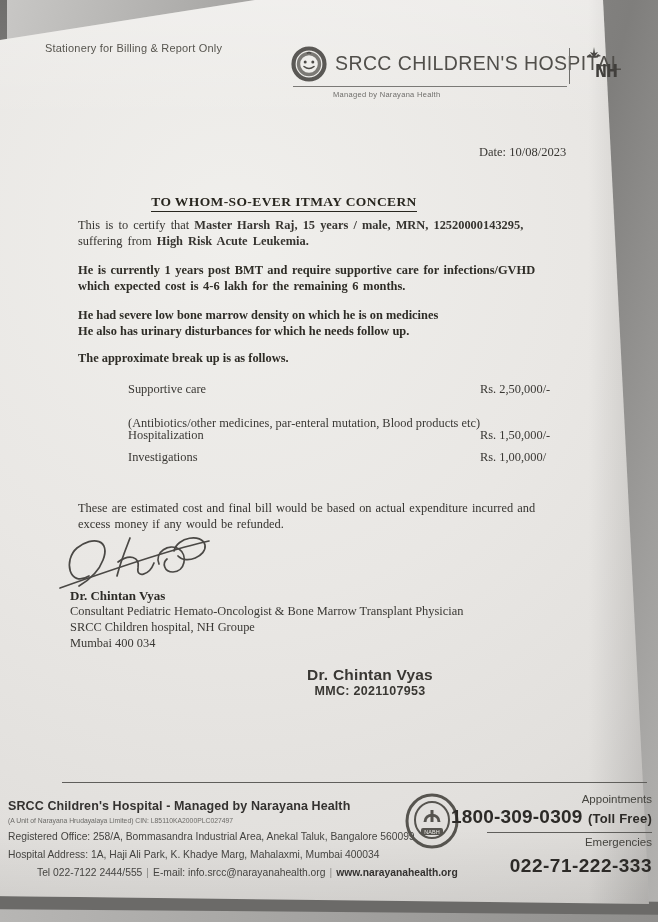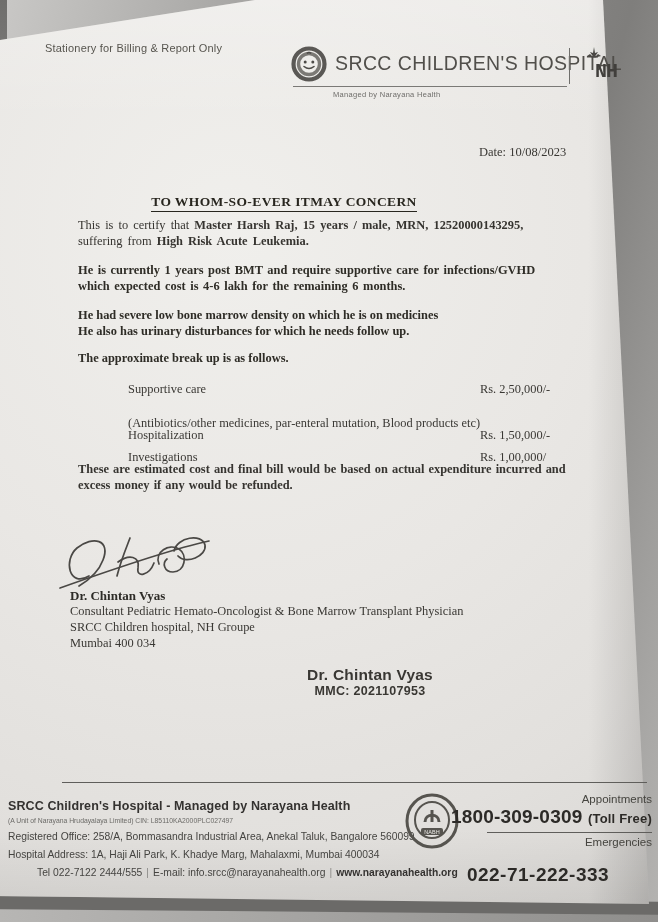--- a/index.html
+++ b/index.html
@@ -36,21 +36,21 @@
   .date-line{left:479px;top:145px;font-size:12.5px;color:#3a3834;}
   .title{left:0;top:192px;width:568px;text-align:center;}
   .title span{display:inline-block;font-size:13.5px;font-weight:bold;color:#28261f;letter-spacing:0.4px;border-bottom:1.4px solid #28261f;padding-bottom:1px;}
   .para{left:78px;width:502px;font-size:12.4px;line-height:15.6px;color:#363430;}
   .p1{top:218px;word-spacing:2px;}
   .p2{top:263px;font-weight:bold;color:#2e2c26;word-spacing:1.5px;}
   .p3{top:308px;font-weight:bold;color:#2e2c26;}
   .p4{top:351px;font-weight:bold;color:#2e2c26;}
   .row-label{position:absolute;left:128px;font-size:12.4px;color:#3a3834;}
   .row-amount{position:absolute;left:480px;font-size:12.4px;color:#3a3834;}
-  .closing{top:462px;word-spacing:1px;font-weight:bold;}
+  .closing{top:501px;word-spacing:1px;}
   .sig-svg{left:55px;top:520px;width:165px;height:75px;}
   .sig-name{left:70px;top:588px;font-size:13px;font-weight:bold;color:#2e2c28;}
   .sig-role{left:70px;top:604px;font-size:12.4px;color:#3a3834;}
   .sig-org{left:70px;top:620px;font-size:12.4px;color:#3a3834;}
   .sig-city{left:70px;top:636px;font-size:12.4px;color:#3a3834;}
   .stamp{left:260px;top:666px;width:220px;text-align:center;color:#393733;}
   .stamp-name{font-family:"Liberation Sans",sans-serif;font-size:15.5px;font-weight:bold;letter-spacing:0.2px;}
   .stamp-mmc{font-family:"Liberation Sans",sans-serif;font-size:12.5px;font-weight:bold;letter-spacing:0.3px;transform:scaleY(1.05);}
   
   .footer-topline{left:62px;top:782px;width:585px;height:1px;background:#5f5e5b;}
@@ -61,21 +61,21 @@
   .f-contact{left:8px;top:867px;font-size:10.3px;color:#454441;margin-left:29px;}
   .f-contact .sep{color:#8a8986;padding:0 4px;}
   .f-contact .web{font-weight:bold;color:#343230;}
   .emblem{left:404px;top:792px;width:56px;height:58px;}
   .f-right{left:424px;top:793px;width:228px;text-align:right;}
   .f-appt-label{font-size:11.5px;color:#45443f;font-family:"Liberation Sans",sans-serif;}
   .f-appt-num{margin-top:1px;font-size:19px;font-weight:bold;color:#2c2a27;font-family:"Liberation Sans",sans-serif;letter-spacing:0.2px;}
   .f-appt-num .toll{font-size:13px;}
   .f-divider{margin:4px 0 3px auto;width:165px;height:1px;background:#5f5e5b;}
   .f-emrg-label{font-size:11.5px;color:#45443f;font-family:"Liberation Sans",sans-serif;}
-  .f-emrg-num{margin-top:16px;font-size:19px;font-weight:bold;color:#2c2a27;font-family:"Liberation Sans",sans-serif;letter-spacing:0.5px;text-align:center;}
+  .f-emrg-num{margin-top:7px;font-size:19px;font-weight:bold;color:#2c2a27;font-family:"Liberation Sans",sans-serif;letter-spacing:0.5px;}
 </style>
 </head>
 <body>
 
 <div class="stage">
   <div class="backdrop"></div>
   <div class="left-sliver"></div>
   <div class="bottom-band-light"></div>
   <div class="bottom-band-dark"></div>
   <div class="paper"></div>

